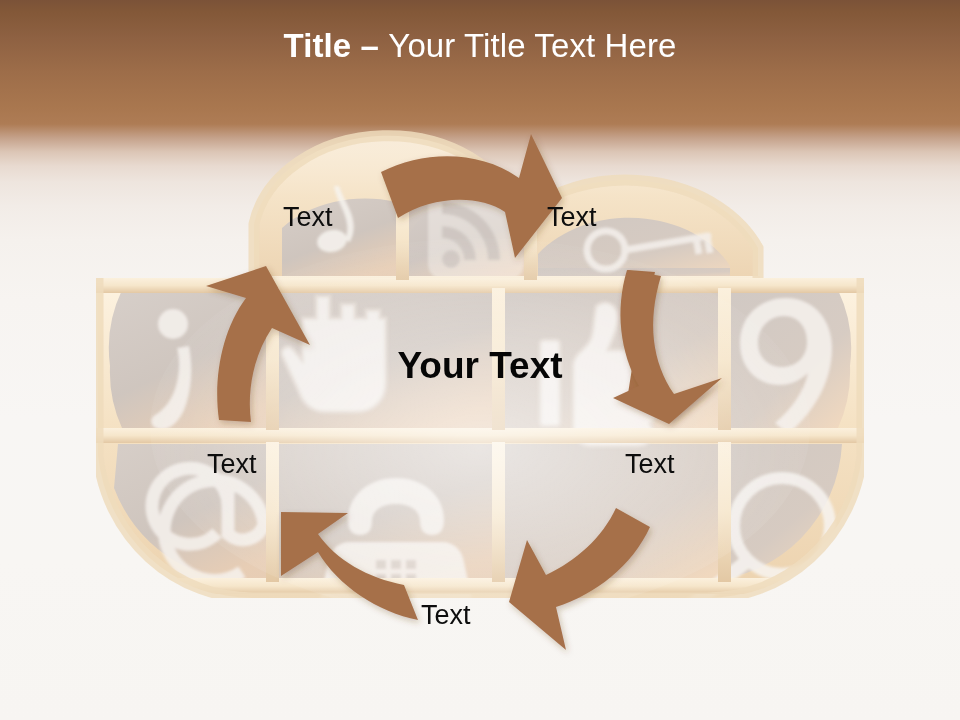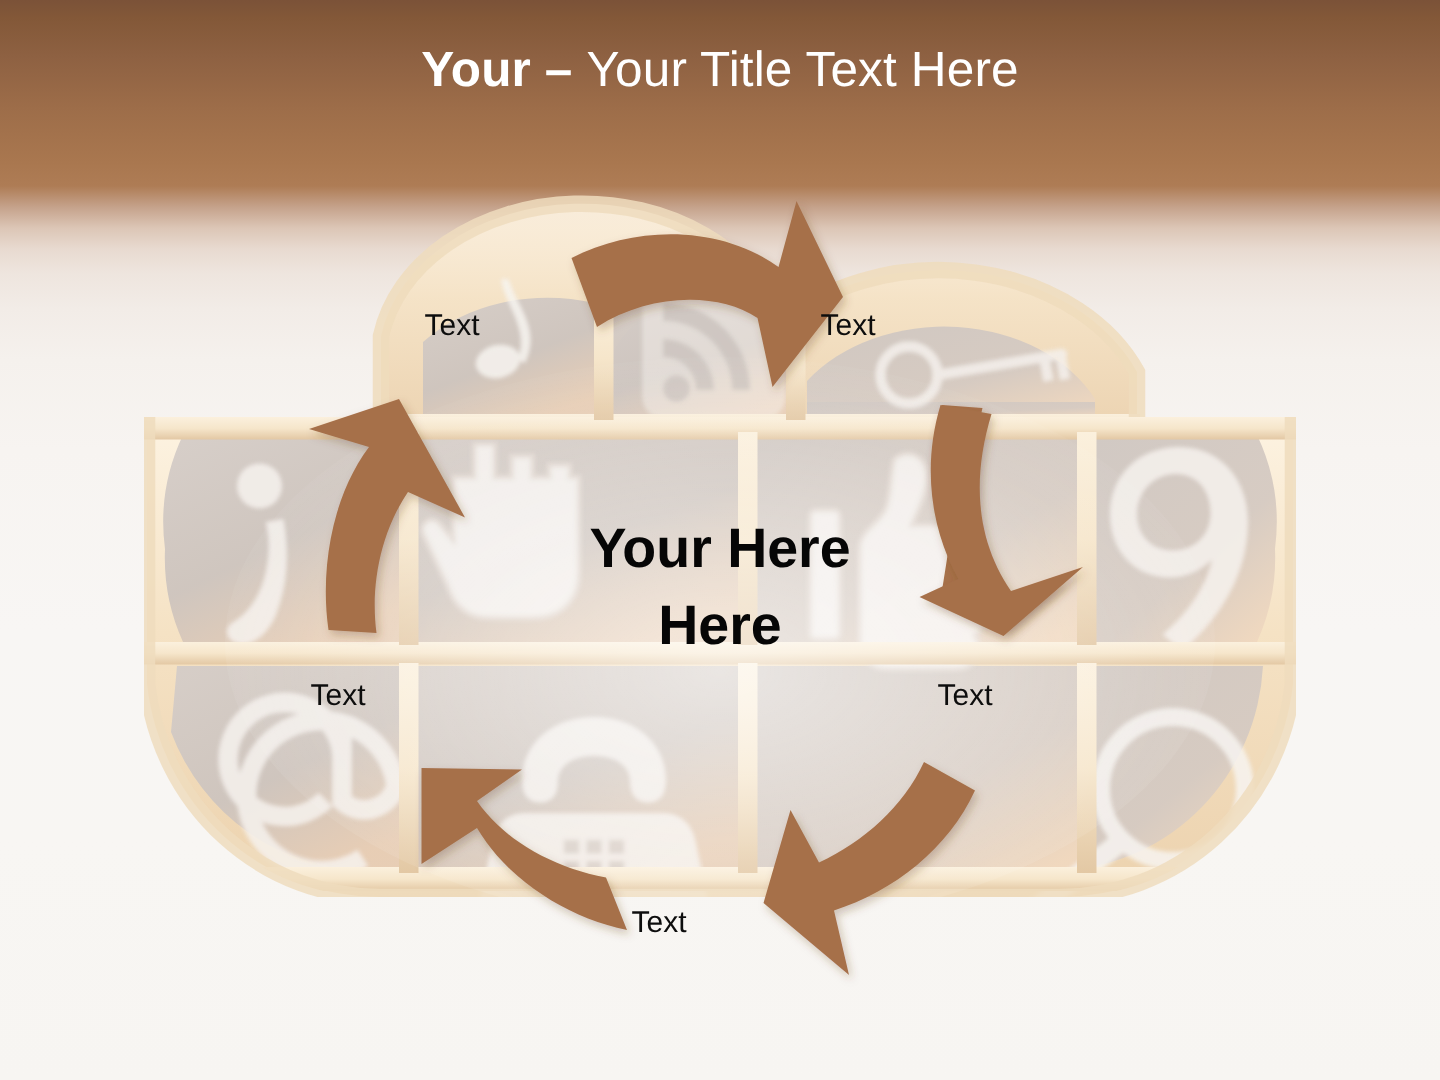--- a/index.html
+++ b/index.html
@@ -79,21 +79,21 @@
     left: 0; top: 0;
     width: 960px; height: 720px;
     pointer-events: none;
   }
   #arrow-svg { display: block; width: 960px; height: 720px; }
 
   
   .node-label {
     position: absolute;
     color: #0d0d0d;
-    font-size: 20px;
+    font-size: 27px;
     line-height: 34px;
     white-space: nowrap;
     font-weight: normal;
     text-align: center;
   }
   #label-top-left    { left: 283px; top: 200px; }
   #label-top-right   { left: 547px; top: 200px; }
   #label-mid-left    { left: 207px; top: 447px; }
   #label-mid-right   { left: 625px; top: 447px; }
   #label-bottom      { left: 421px; top: 598px; }
@@ -109,21 +109,21 @@
     line-height: 51px;
     font-weight: bold;
   }
 </style>
 </head>
 <body>
 
 <div id="slide">
 
   <div id="title-bar">
-    <div id="title-text"><span class="strong">Your –</span><span class="light">&nbsp;</span><span class="light">Your Title Text Here</span></div>
+    <div id="title-text"><span class="strong">Title –</span><span class="light">&nbsp;</span><span class="light">Your Title Text Here</span></div>
   </div>
 
   <div id="shelf-wrap">
     <svg id="shelf-svg" viewBox="0 0 768 470" xmlns="http://www.w3.org/2000/svg">
       <defs>
         <linearGradient id="woodG" x1="0" y1="0" x2="0" y2="1">
           <stop offset="0" stop-color="#fdf3e2"></stop>
           <stop offset="0.45" stop-color="#f5e2c4"></stop>
           <stop offset="1" stop-color="#ecd2ae"></stop>
         </linearGradient>
@@ -329,17 +329,16 @@
     </svg>
   </div>
 
   <div class="node-label" id="label-top-left">Text</div>
   <div class="node-label" id="label-top-right">Text</div>
   <div class="node-label" id="label-mid-right">Text</div>
   <div class="node-label" id="label-bottom">Text</div>
   <div class="node-label" id="label-mid-left">Text</div>
 
   <div id="center-text">
-    <div>Your Here</div>
-    <div>Here</div>
+    <div>Your Text</div>
   </div>
 
 </div>
 
 </body></html>

